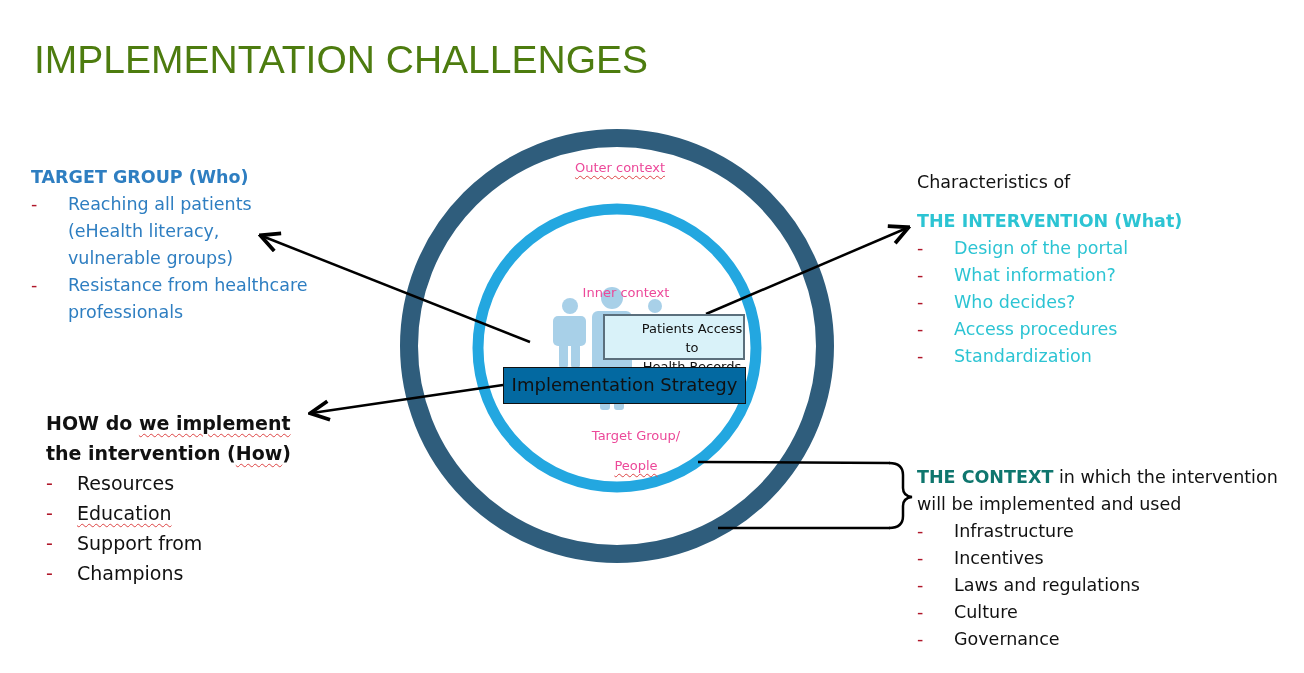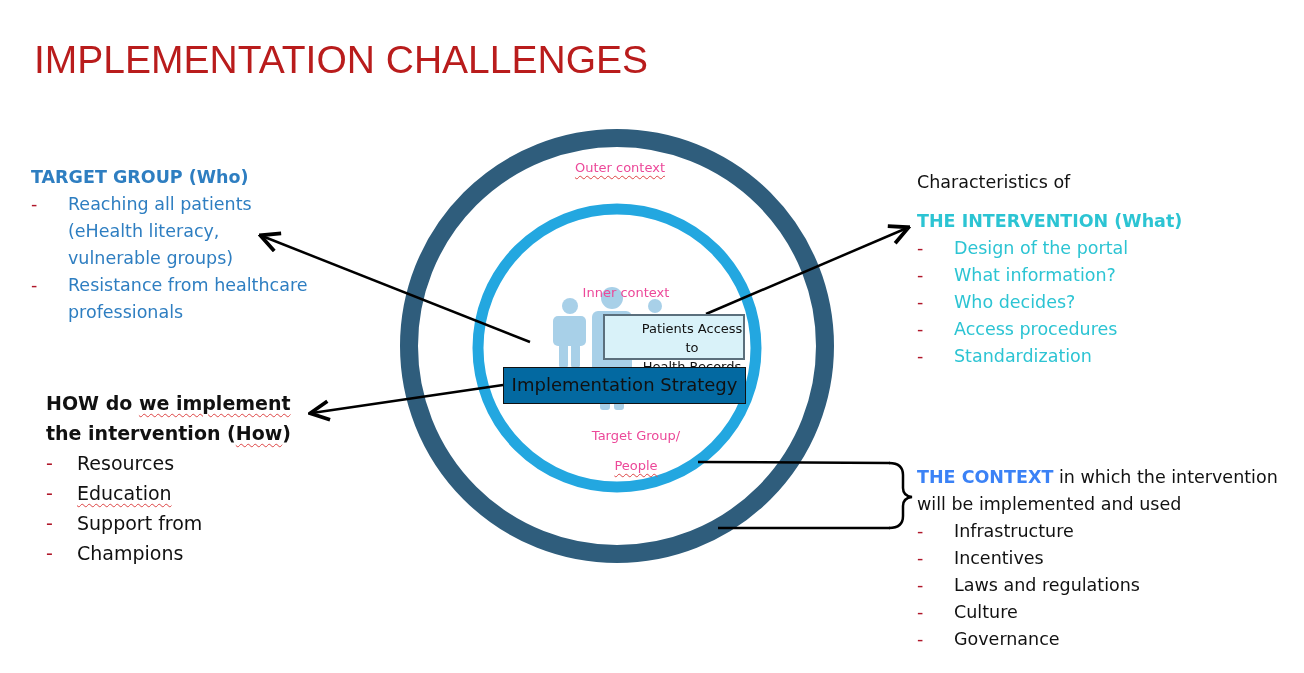--- a/index.html
+++ b/index.html
@@ -1,25 +1,25 @@
 <!DOCTYPE html>
 <html><head>
 <meta charset="utf-8">
 <style>
   html, body { margin: 0; padding: 0; background: #ffffff; }
   body { width: 1304px; height: 673px; position: relative; overflow: hidden;
          font-family: "DejaVu Sans", sans-serif; color: #111; }
   .title { position: absolute; left: 34px; top: 38px; font-family: "Liberation Sans", sans-serif;
-           font-size: 39px; color: #b91c1c; letter-spacing: 0px; font-weight: normal; margin: 0; }
+           font-size: 39px; color: #4d7c0f; letter-spacing: 0px; font-weight: normal; margin: 0; }
   svg.diagram { position: absolute; left: 0; top: 0; }
   .abs { position: absolute; }
   .blk { font-size: 17.5px; line-height: 27px; }
   .blue { color: #2e7ec1; }
   .cyan { color: #2cc4d3; }
-  .ctxblue { color: #3b82f6; }
+  .ctxblue { color: #0f766e; }
   .dash { color: #b0172a; display: inline-block; width: 37px; }
   .hd { font-weight: bold; }
   .item { display: flex; }
   .item .txt { flex: 1; }
   .squig { text-decoration: underline wavy #d44; text-decoration-thickness: 1px; text-underline-offset: 3px; }
   .center-label { position: absolute; font-size: 13px; text-align: center; color: #ec4899; }
   .box-par { position: absolute; left: 603px; top: 314px; width: 142px; height: 46px;
              background: #d9f2f9; border: 2px solid #5b6f7c; box-sizing: border-box;
              font-size: 13px; line-height: 19px; text-align: center; padding-top: 3px; padding-left: 36px; }
   .box-strat { position: absolute; left: 503px; top: 367px; width: 243px; height: 37px;
@@ -93,21 +93,21 @@
   </div>
   <div class="item">
     <span class="dash">-</span>
     <span class="txt">
       <div>Resistance from healthcare</div>
       <div>professionals</div>
     </span>
   </div>
 </div>
 
-<div class="abs" style="left:46px; top:388px; width:280px; font-size:19px; line-height:30px;">
+<div class="abs" style="left:46px; top:408px; width:280px; font-size:19px; line-height:30px;">
   <div class="hd">
     <span>HOW do </span><span class="squig">we implement</span><br>
     <span>the intervention (</span><span class="squig">How</span><span>)</span>
   </div>
   <div class="item">
     <span class="dash" style="width:31px">-</span>
     <span class="txt">Resources</span>
   </div>
   <div class="item">
     <span class="dash" style="width:31px">-</span>

